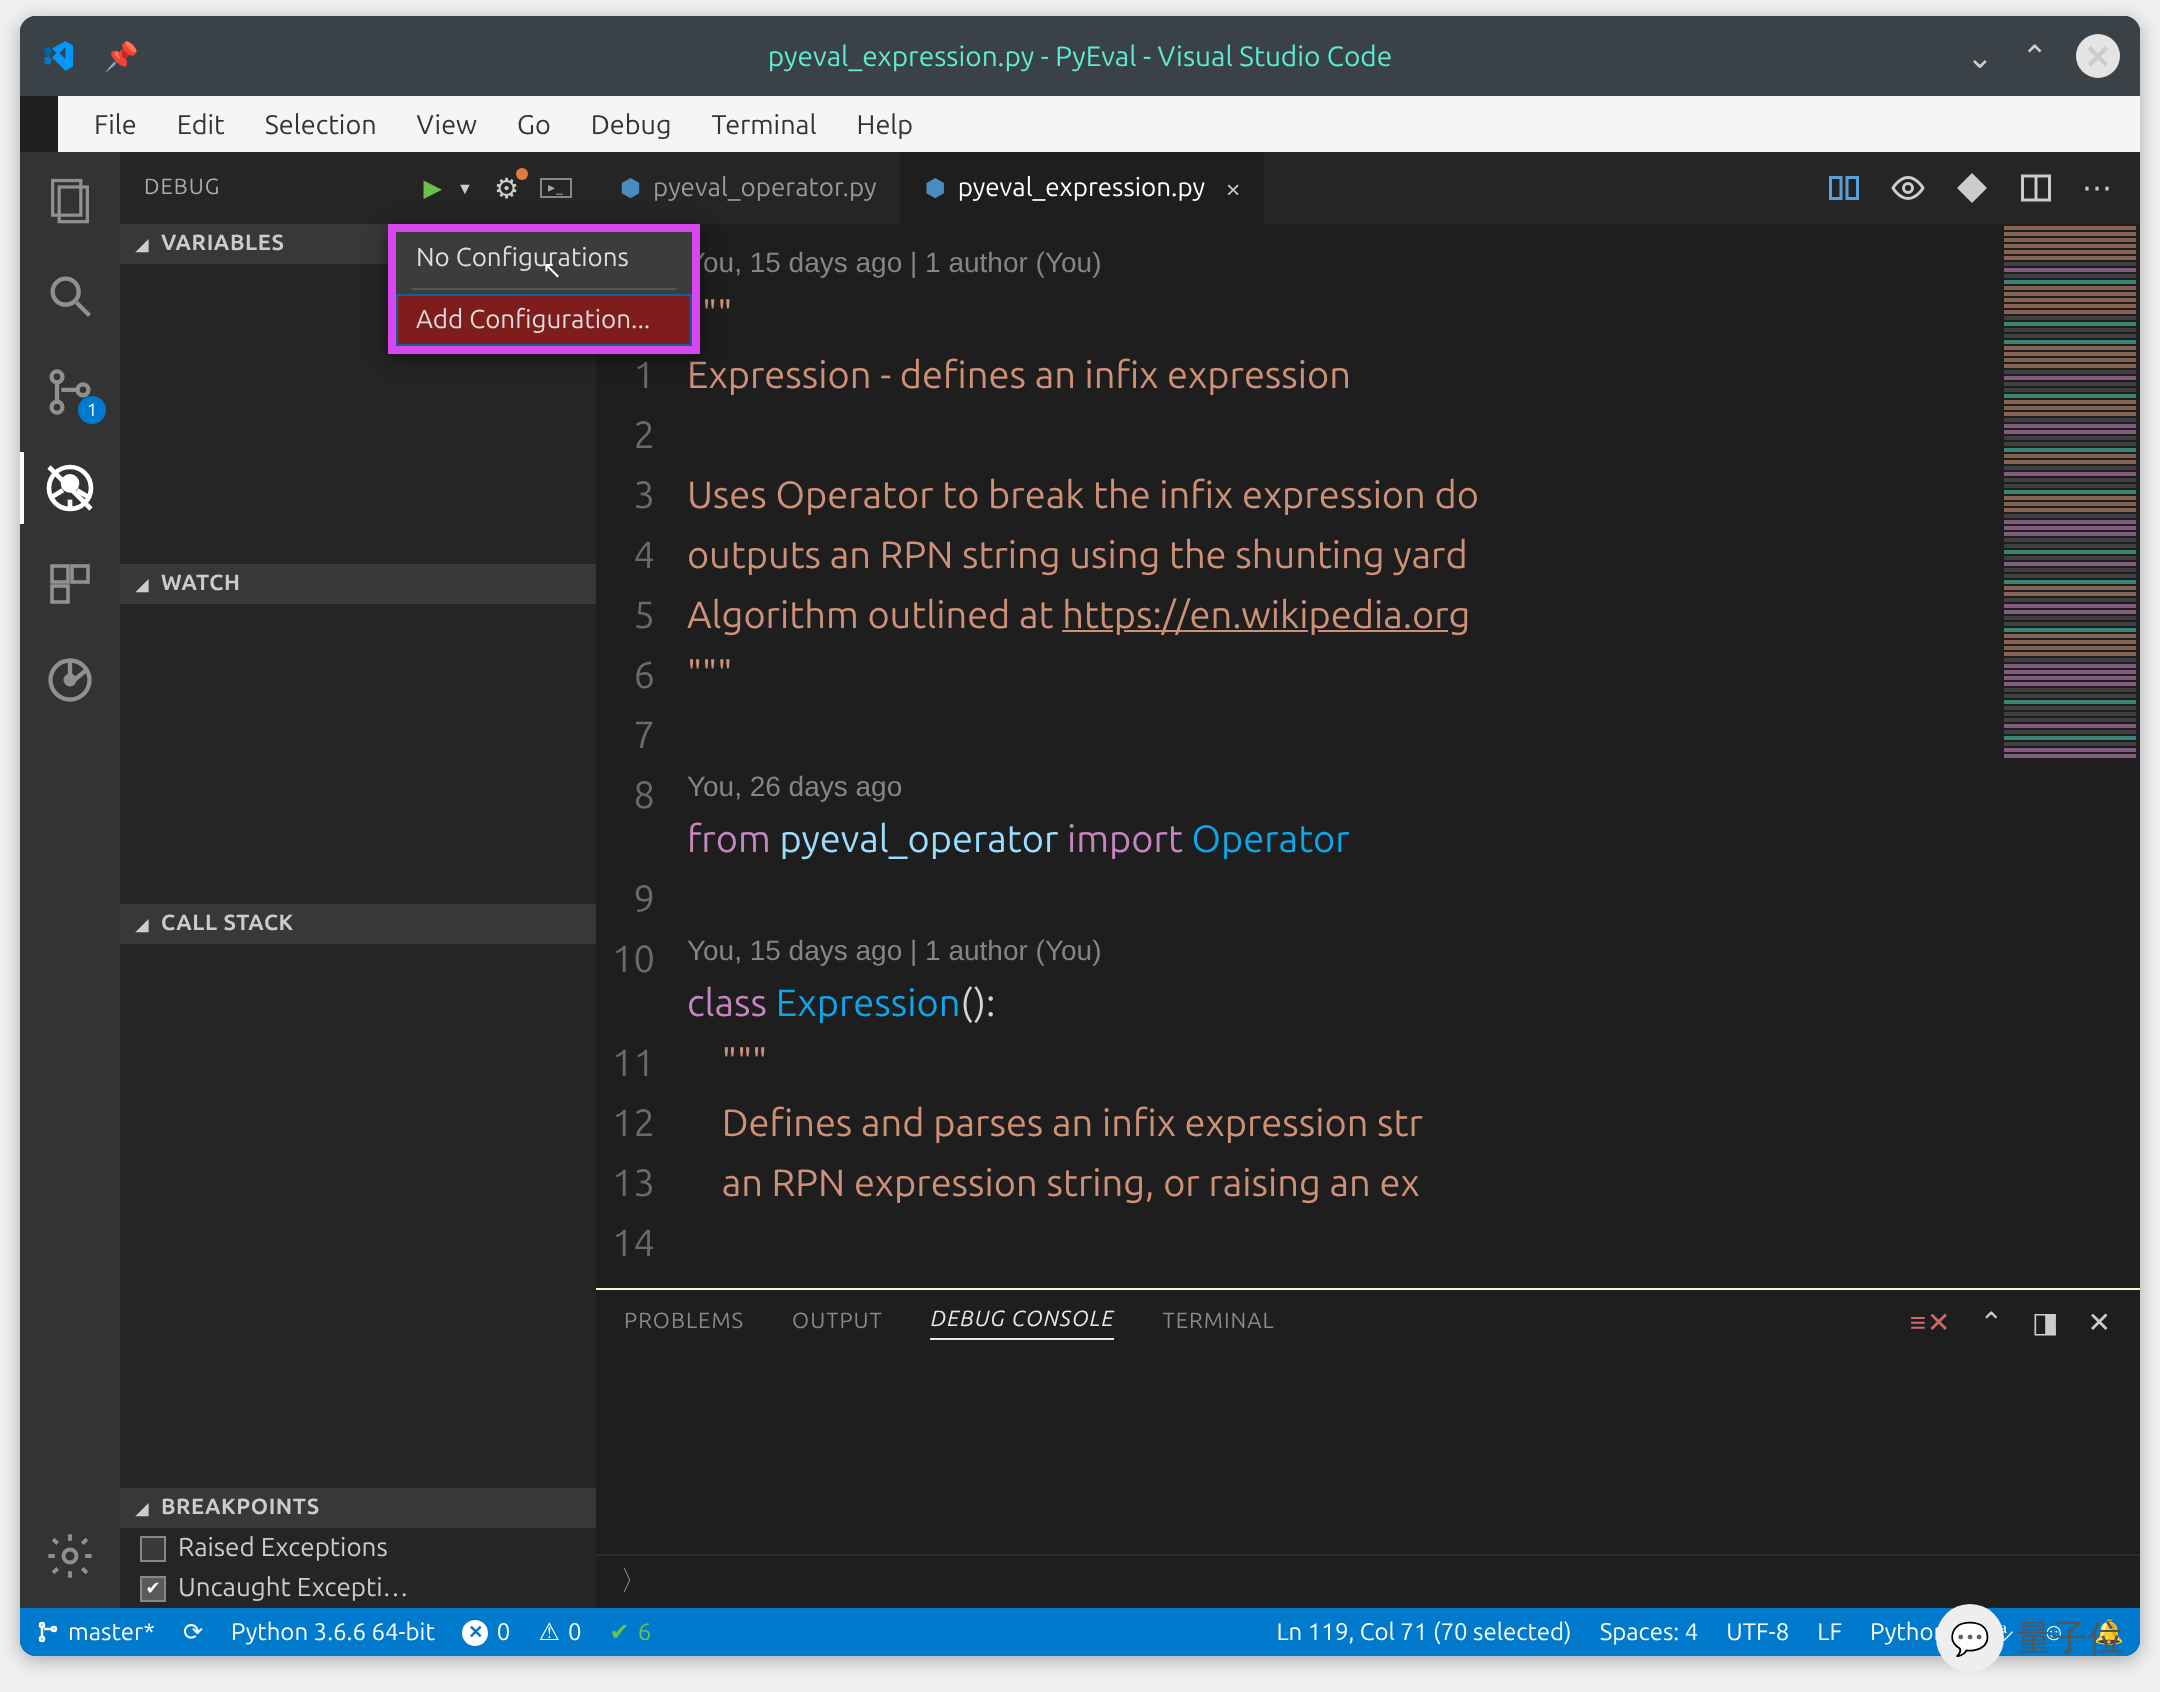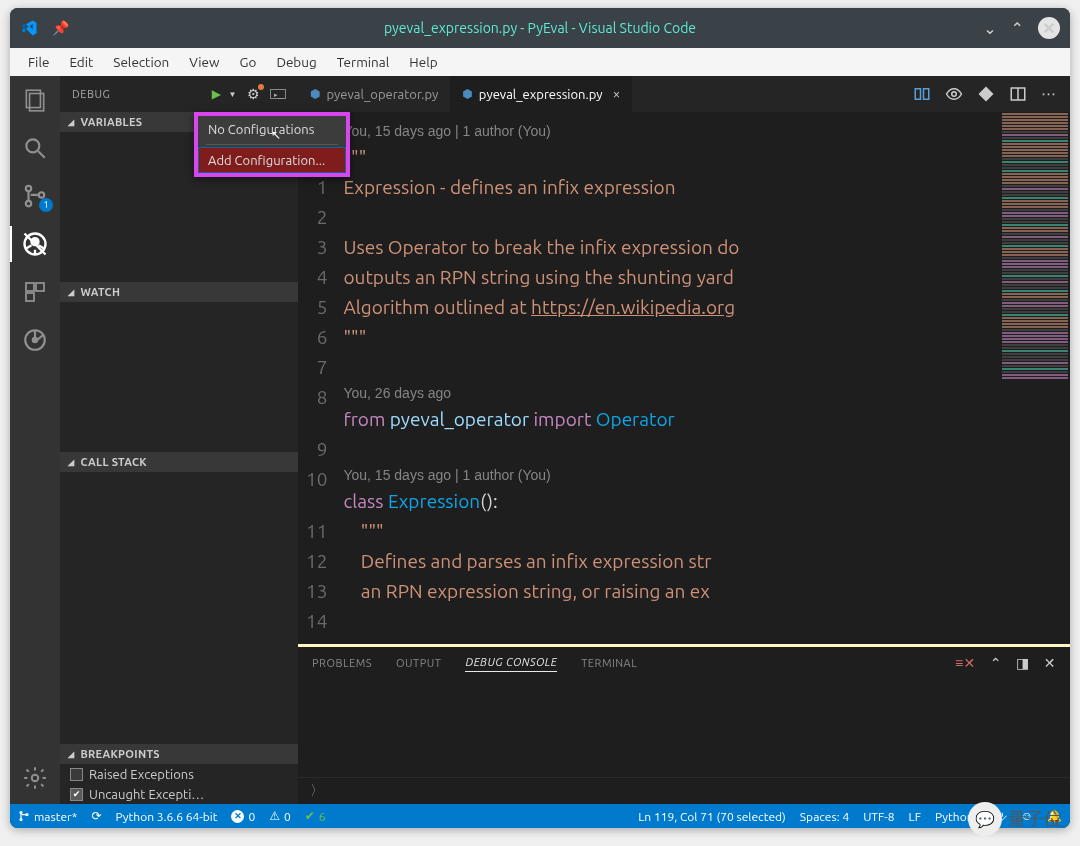--- a/index.html
+++ b/index.html
@@ -5,21 +5,21 @@
 * { margin: 0; padding: 0; box-sizing: border-box; font-family: "Segoe UI", Ubuntu, sans-serif; }
 body { background: #f0f0f0; width: 1080px; height: 846px; overflow: hidden; }
 .window { position: absolute; top: 8px; left: 10px; width: 1060px; height: 820px; background: #1e1e1e; border-radius: 8px; overflow: hidden; display: flex; flex-direction: column; box-shadow: 0 2px 10px rgba(0,0,0,0.3);}
 .titlebar { height: 40px; background: #3a4147; display: flex; align-items: center; color: #ddd; font-size: 14px; padding: 0 10px; position: relative;}
 .tb-icon { width: 18px; height: 18px; margin-right: 8px;}
 .tb-pin { margin-left: 6px; color: #ccc; font-size: 14px;}
 .tb-title { position:absolute; left:50%; transform:translateX(-50%); color: #5eead4; }
 .tb-controls { margin-left: auto; display:flex; gap:14px; align-items:center;}
 .tb-controls span { color:#ccc; cursor:pointer; font-size:16px;}
 .tb-close { background:#e4e4e4; color:#333; width:22px; height:22px; border-radius:50%; display:flex; align-items:center; justify-content:center; font-weight:bold;}
-.menubar { height: 28px; background: #f5f5f5; display:flex; align-items:center; padding: 0 8px; font-size: 13.5px; color:#333;}
+.menubar { height: 28px; background: #f5f5f5; display:flex; align-items:center; padding: 0 8px; font-size: 13.5px; color:#333;margin-left:19px;}
 .menubar span { padding: 4px 10px; cursor:pointer;}
 .main { flex:1; display:flex; background:#1e1e1e; position:relative;}
 .activitybar { width: 50px; background:#333333; display:flex; flex-direction:column; align-items:center; padding-top:10px; gap:20px;}
 .activitybar .ab-item { width:28px; height:28px; display:flex; align-items:center; justify-content:center; color:#909090; cursor:pointer; position:relative;}
 .activitybar .ab-item.active { color:#fff;}
 .activitybar .ab-item.active::before { content:''; position:absolute; left:-11px; top:-4px; width:2px; height:36px; background:#fff;}
 .ab-badge { position:absolute; bottom:-2px; right:-4px; background:#007acc; color:#fff; border-radius:50%; width:14px; height:14px; font-size:9px; display:flex; align-items:center; justify-content:center;}
 .ab-bottom { margin-top:auto; margin-bottom:12px;}
 .sidebar { width: 238px; background:#252526; color:#ccc; font-size:12px; display:flex; flex-direction:column;}
 .sidebar-header { height:36px; display:flex; align-items:center; padding:0 12px; font-size:11px; letter-spacing:0.5px; color:#aaa;}
@@ -48,21 +48,21 @@
 .str { color:#ce9178;}
 .kw { color:#c586c0;}
 .cls { color:#0ea5e9;}
 .id { color:#9cdcfe;}
 .lnk { text-decoration:underline;}
 .minimap { width:70px; background:#1e1e1e; opacity:0.6;}
 .mm-line { height:2px; margin:1px 2px; background:#555;}
 .mm-c1 { background:#ce9178;}
 .mm-c2 { background:#4ec9b0;}
 .mm-c3 { background:#c586c0;}
-.panel-bottom { height:160px; background:#1e1e1e; border-top:3px solid #fef9c3; display:flex; flex-direction:column;}
+.panel-bottom { height:160px; background:#1e1e1e; border-top:1px solid #fef9c3; display:flex; flex-direction:column;}
 .pb-tabs { display:flex; padding:6px 14px; gap:24px; font-size:11px; align-items:center; color:#888; letter-spacing:0.5px;}
 .pb-tab { cursor:pointer; padding:3px 0;}
 .pb-tab.active { color:#e8e8e8; border-bottom:1px solid #e8e8e8;font-style:italic;}
 .pb-actions { margin-left:auto; display:flex; gap:14px; font-size:14px; color:#ccc;}
 .pb-input { margin-top:auto; padding:4px 12px; color:#888; font-family:monospace; font-size:14px; border-top:1px solid #2a2a2a;}
 .statusbar { height:24px; background:#007acc; color:#fff; display:flex; align-items:center; font-size:12px; padding:0 8px; gap:14px;}
 .statusbar .sb-item { display:flex; align-items:center; gap:4px; cursor:pointer;}
 .sb-right { margin-left:auto; display:flex; gap:14px; align-items:center;}
 .err-x { display:inline-flex; align-items:center; justify-content:center; width:13px; height:13px; border-radius:50%; background:#fff; color:#007acc; font-size:9px; font-weight:bold;}
 .warn-t { color:#fff;}

